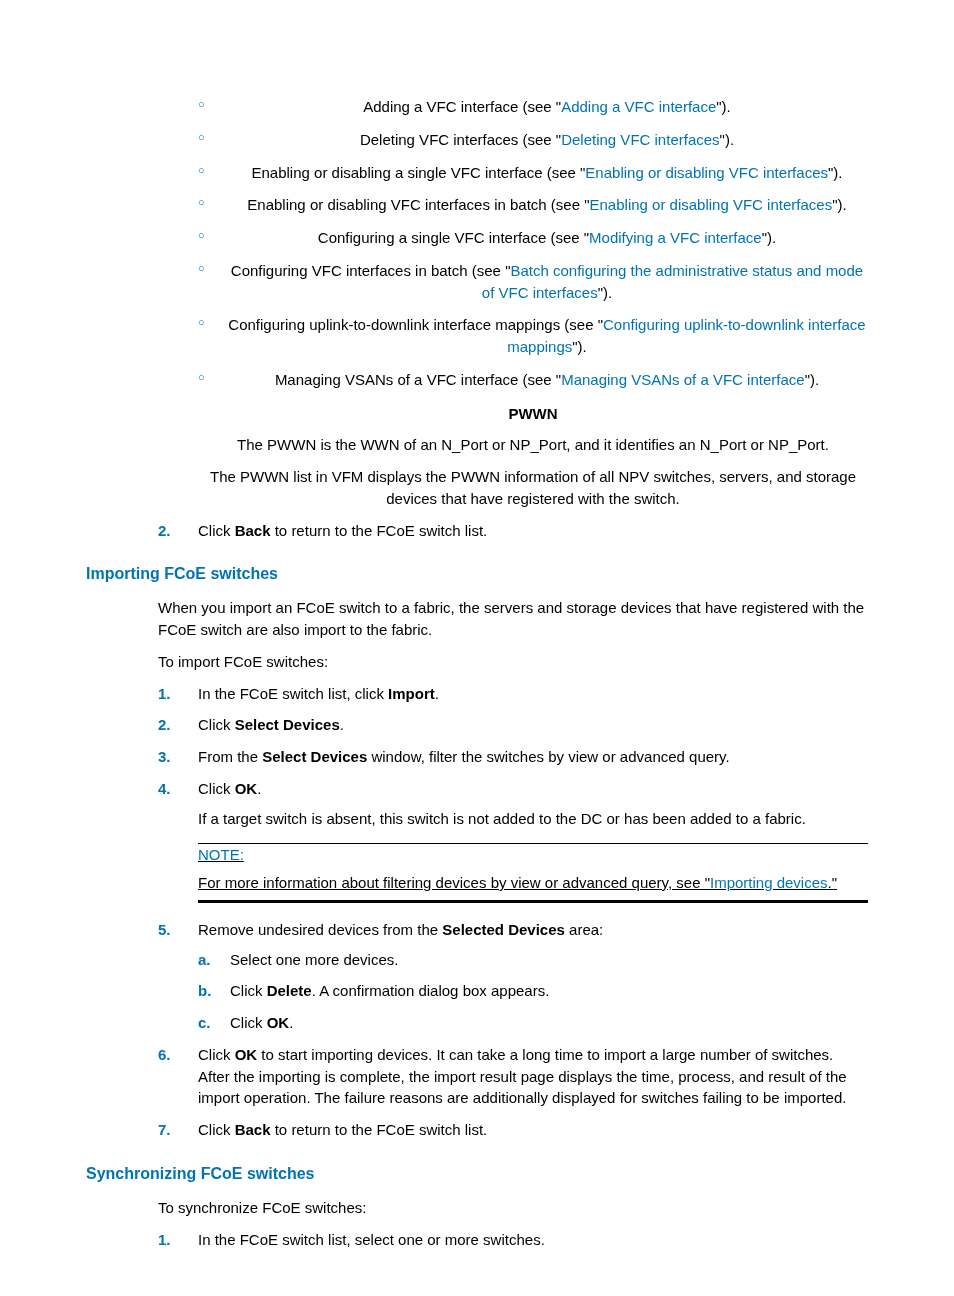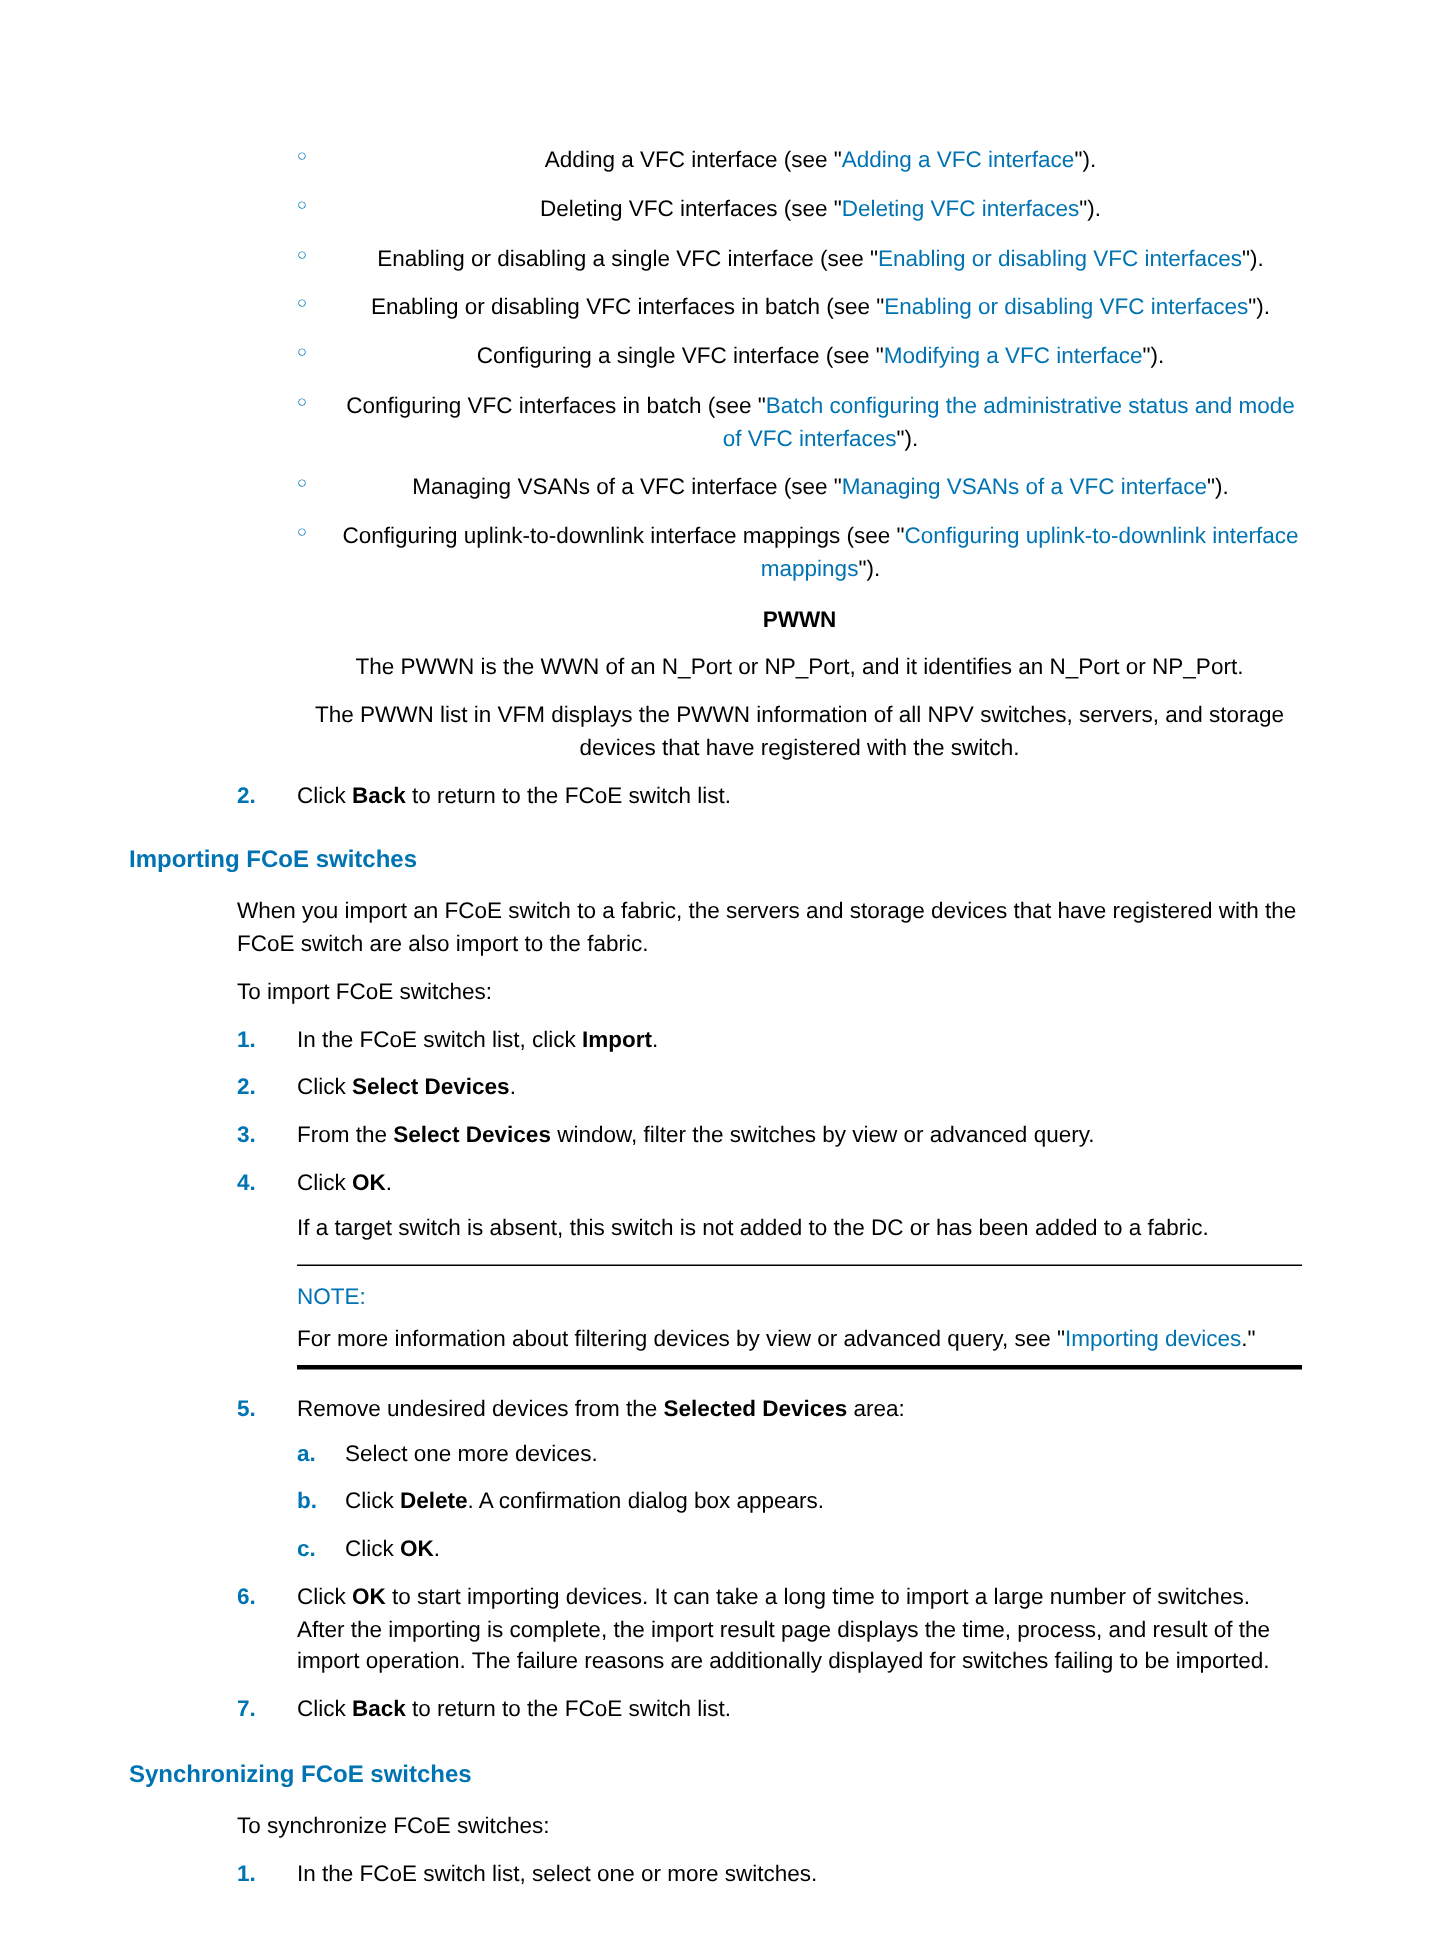--- a/index.html
+++ b/index.html
@@ -90,21 +90,21 @@
   ol.alpha > li > .alpha-marker {
     position: absolute;
     left: 0;
     top: 0;
     color: #0073b3;
     font-weight: bold;
   }
   .note-rule-top {
     border-top: 1px solid #000;
     margin-top: 14px;
-    padding-top: 10px;
+    text-decoration: underline;
   }
   .note-label {
     color: #0073b3;
     margin-bottom: 6px;
   }
   .note-body {
     border-bottom: 3px solid #000000;
     padding-bottom: 6px;
     margin-bottom: 16px;
   }
@@ -118,22 +118,22 @@
 <div class="page">
 
   <div class="indent-block">
     <ul class="circle">
       <li><span>Adding a VFC interface (see "</span><span class="link">Adding a VFC interface</span><span>").</span></li>
       <li><span>Deleting VFC interfaces (see "</span><span class="link">Deleting VFC interfaces</span><span>").</span></li>
       <li><span>Enabling or disabling a single VFC interface (see "</span><span class="link">Enabling or disabling VFC interfaces</span><span>").</span></li>
       <li><span>Enabling or disabling VFC interfaces in batch (see "</span><span class="link">Enabling or disabling VFC interfaces</span><span>").</span></li>
       <li><span>Configuring a single VFC interface (see "</span><span class="link">Modifying a VFC interface</span><span>").</span></li>
       <li><span>Configuring VFC interfaces in batch (see "</span><span class="link">Batch configuring the administrative status and mode of VFC interfaces</span><span>").</span></li>
+      <li><span>Configuring uplink-to-downlink interface mappings (see "</span><span class="link">Configuring uplink-to-downlink interface mappings</span><span>").</span></li>
       <li><span>Managing VSANs of a VFC interface (see "</span><span class="link">Managing VSANs of a VFC interface</span><span>").</span></li>
-      <li><span>Configuring uplink-to-downlink interface mappings (see "</span><span class="link">Configuring uplink-to-downlink interface mappings</span><span>").</span></li>
     </ul>
 
     <p class="bold" style="margin-top:12px;">PWWN</p>
     <p>The PWWN is the WWN of an N_Port or NP_Port, and it identifies an N_Port or NP_Port.</p>
     <p>The PWWN list in VFM displays the PWWN information of all NPV switches, servers, and storage devices that have registered with the switch.</p>
   </div>
 
   <div class="body-block">
     <ol class="num">
       <li>

